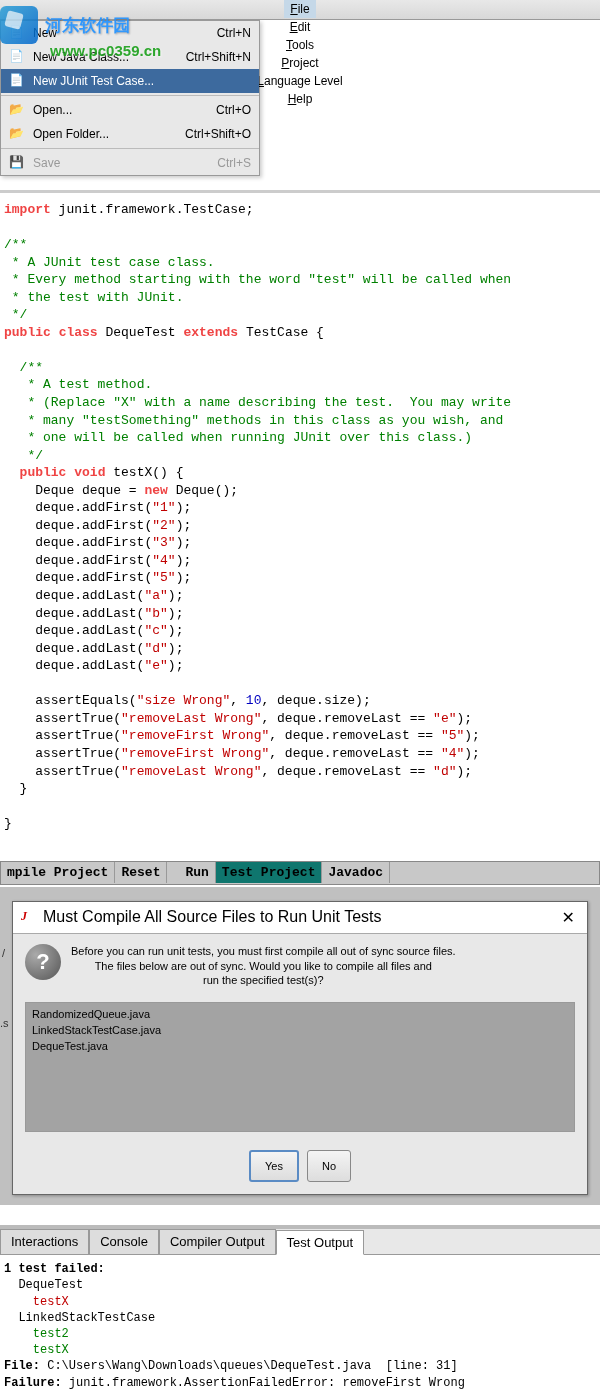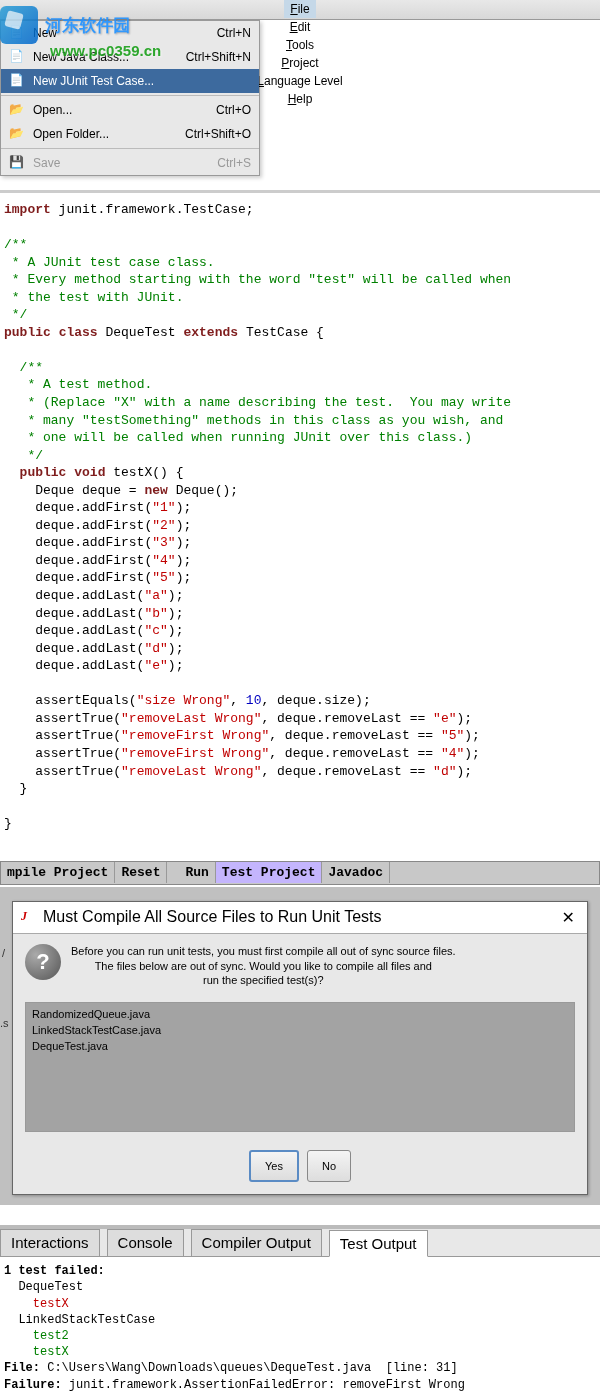--- a/index.html
+++ b/index.html
@@ -23,29 +23,29 @@
 .dropdown-item { display: flex; align-items: center; padding: 4px 8px; position: relative; }
 .dropdown-item.selected { background: #3d6a9e; color: #fff; }
 .dropdown-item.disabled { color: #999; }
 .dropdown-sep { border-top: 1px solid #bbb; margin: 2px 0; }
 .dropdown-icon { width: 18px; height: 16px; margin-right: 6px; display: inline-block; }
 .dropdown-label { flex: 1; }
 .dropdown-shortcut { margin-left: auto; padding-left: 20px; }
 
 
 .code-editor { background: #fff; padding: 8px 4px; font-family: "Courier New", monospace; font-size: 13px; line-height: 1.35; border-top: 3px solid #ccc; margin-top: 14px; white-space: pre; overflow: hidden; }
-.kw { color: #7f1d1d; font-weight: bold; }
+.kw { color: #ef4444; font-weight: bold; }
 .cm { color: #008000; }
 .st { color: #c00000; }
 .nm { color: #0000c0; }
 
 
 .toolbar { background: #c8c8c8; border: 1px solid #888; display: flex; align-items: center; height: 24px; margin-top: 20px; font-family: "Courier New", monospace; font-size: 13px; font-weight: bold; }
 .toolbar-btn { padding: 3px 6px; border-right: 1px solid #999; cursor: pointer; }
-.toolbar-btn.highlighted { background: #c4b5fd; }
+.toolbar-btn.highlighted { background: #0f766e; }
 
 
 .dialog-wrap { background: #c0c0c0; padding: 6px 4px 2px 4px; margin-top: 2px; position: relative; }
 .dialog { background: #e8e8e8; border: 1px solid #666; margin: 8px; box-shadow: 1px 1px 3px rgba(0,0,0,0.3); }
 .dialog-title { background: #fff; border-bottom: 1px solid #aaa; display: flex; align-items: center; padding: 6px 8px; }
 .dialog-title-icon { width: 16px; height: 16px; margin-right: 6px; font-style: italic; font-family: serif; color: #c00; font-weight: bold; }
 .dialog-title-text { flex: 1; font-size: 16px; }
 .dialog-close { font-size: 16px; cursor: pointer; padding: 0 4px; }
 .dialog-body { display: flex; padding: 10px 12px; gap: 10px; }
 .dialog-qicon { width: 36px; height: 36px; border-radius: 50%; background: radial-gradient(circle at 30% 30%, #aaa, #555); display: flex; align-items: center; justify-content: center; color: #fff; font-size: 22px; font-weight: bold; flex-shrink: 0; }
@@ -54,21 +54,21 @@
 .dialog-buttons { display: flex; justify-content: center; gap: 8px; padding: 8px 0 12px 0; }
 .dlg-btn { background: linear-gradient(#f4f4f4, #ddd); border: 1px solid #888; border-radius: 3px; padding: 8px 14px; font-size: 11px; cursor: pointer; }
 .dlg-btn.primary { border: 2px solid #5a8bc4; }
 
 .side-marker { position: absolute; left: 2px; top: 60px; font-size: 11px; color: #333; }
 .side-marker2 { position: absolute; left: 0px; top: 130px; font-size: 11px; color: #333; }
 
 
 .output-wrap { margin-top: 20px; border-top: 4px solid #bbb; }
 .tabs { background: #e8e8e8; display: flex; border-bottom: 1px solid #999; }
-.tab { padding: 4px 10px; border: 1px solid #999; border-bottom: none; background: #ddd; margin-right: 7px; font-size: 15px; cursor: pointer; }
+.tab { padding: 4px 10px; border: 1px solid #999; border-bottom: none; background: #ddd; margin-right: 0px; font-size: 13px; cursor: pointer; }
 .tab.active { background: #fff; border-bottom: 1px solid #fff; position: relative; top: 1px; }
 
 .output { font-family: "Courier New", monospace; font-size: 12px; padding: 6px 4px; line-height: 1.35; white-space: pre; }
 .fail { color: #c00000; }
 .pass { color: #008000; }
 </style>
 </head>
 <body>
 
 <div class="watermark">

